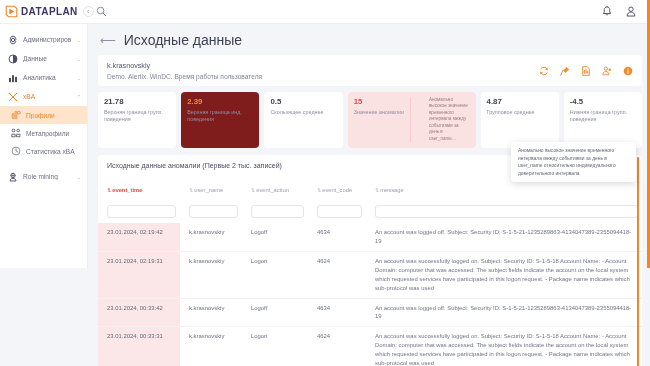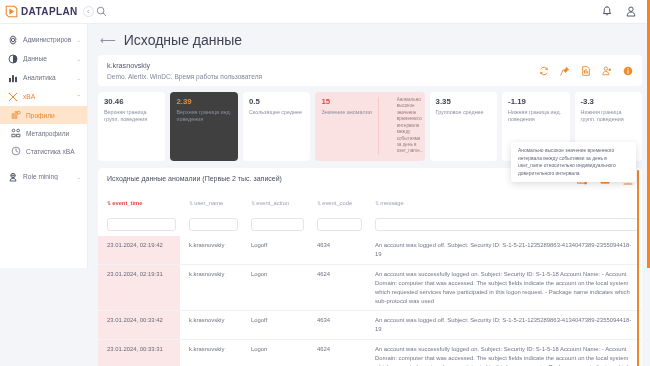--- a/index.html
+++ b/index.html
@@ -66,21 +66,21 @@
   .user-name { font-size: 7.2px; color: #53566a; margin-bottom: 3px; }
   .user-sub { font-size: 6.6px; color: #83869a; }
   .card-actions { display: flex; align-items: center; gap: 11px; }
   .act-ico { width: 10px; height: 10px; color: #f28b2c; display:flex;align-items:center;justify-content:center; }
 
   
   .metrics { display: flex; gap: 5px; margin-bottom: 7px; }
   .metric {
     background: #fff; border-radius: 4px; padding: 5px 6px 6px 6px; flex: 1 1 0; min-width: 0;
   }
-  .metric.warn { background: #404040; }
+  .metric.warn { background: #7f1d1d; }
   .metric.danger { background: #fbe2e2; display: flex; gap: 18px; flex: 1.75 1 0; }
   .m-val { font-size: 7.8px; color: #3f4254; font-weight: bold; margin-bottom: 3px; }
   .m-val.orange { color: #f08a2e; }
   .m-val.red { color: #e04a4a; }
   .m-lbl { font-size: 5.4px; color: #8c8fa1; line-height: 1.35; }
   .danger-left { flex: 0 0 auto; padding-right: 6px; border-right: 1px solid #f2caca; }
   .danger-note { font-size: 4.6px; color: #9b7d7d; line-height: 1.4; flex: 1; min-width: 0; }
 
   
   .table-card { background: #fff; border-radius: 4px; padding: 7px 0 0 0; flex: 1; min-height: 0; position: relative; }
@@ -311,48 +311,44 @@
                 <circle cx="6" cy="6" r="5.2" fill="#f28b2c"></circle>
                 <rect x="5.4" y="5" width="1.2" height="4.2" fill="#fff"></rect>
                 <rect x="5.4" y="2.6" width="1.2" height="1.5" fill="#fff"></rect>
               </svg>
             </span>
           </div>
         </div>
 
         <div class="metrics">
           <div class="metric">
-            <div class="m-val">30.46</div>
+            <div class="m-val">21.78</div>
             <div class="m-lbl">Верхняя граница групп. поведения</div>
           </div>
           <div class="metric warn">
             <div class="m-val orange">2.39</div>
             <div class="m-lbl">Верхняя граница инд. поведения</div>
           </div>
           <div class="metric">
             <div class="m-val">0.5</div>
             <div class="m-lbl">Скользящее среднее</div>
           </div>
           <div class="metric danger">
             <div class="danger-left">
               <div class="m-val red">15</div>
               <div class="m-lbl">Значение аномалии</div>
             </div>
             <div class="danger-note">Аномально высокое значение временного интервала между событиями за день в user_name...</div>
           </div>
           <div class="metric">
-            <div class="m-val">3.35</div>
+            <div class="m-val">4.87</div>
             <div class="m-lbl">Групповое среднее</div>
           </div>
           <div class="metric">
-            <div class="m-val">-1.19</div>
-            <div class="m-lbl">Нижняя граница инд. поведения</div>
-          </div>
-          <div class="metric">
-            <div class="m-val">-3.3</div>
+            <div class="m-val">-4.5</div>
             <div class="m-lbl">Нижняя граница групп. поведения</div>
           </div>
         </div>
 
         <div class="table-card">
           <div class="table-head-row">
             <div class="table-title">Исходные данные аномалии (Первые 2 тыс. записей)</div>
             <div class="table-tools">
               <span class="t-ico">
                 <svg width="10" height="10" viewBox="0 0 12 12">

